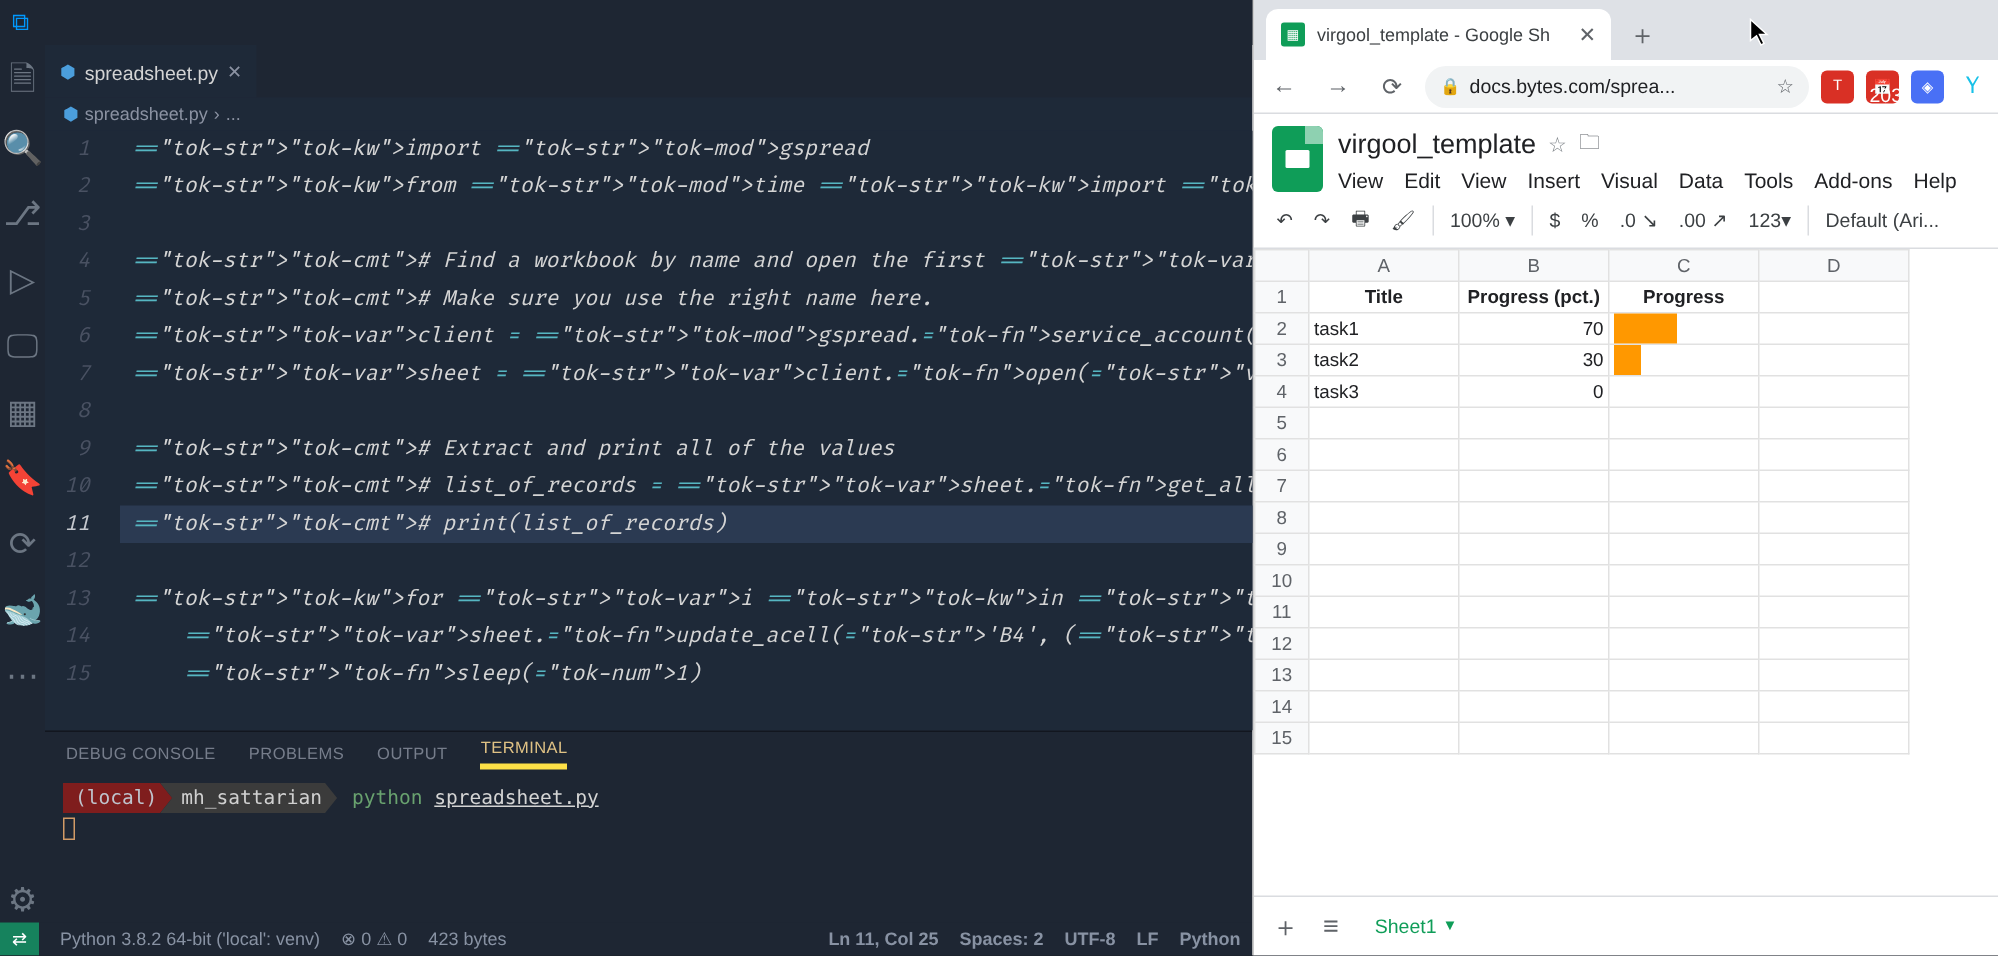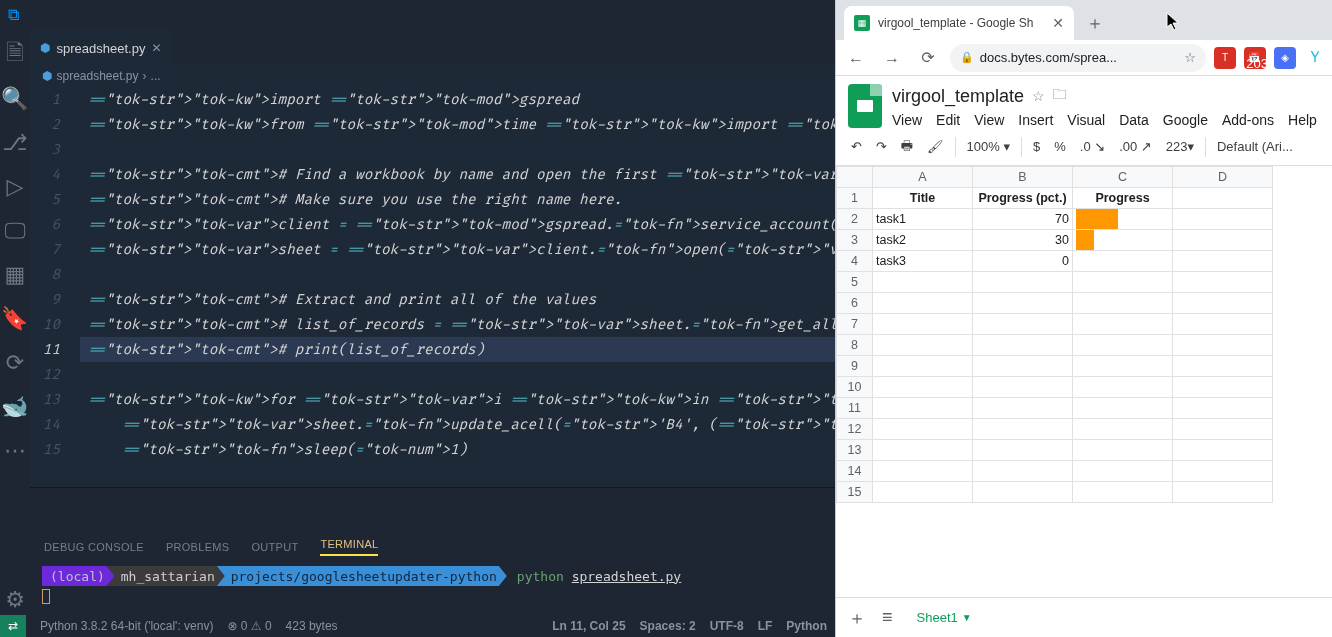--- a/index.html
+++ b/index.html
@@ -28,29 +28,29 @@
 
 .code-area { flex: 1; display: flex; font-family: 'Fira Code','Consolas',monospace; font-size: 14px; line-height: 25px; overflow: hidden; font-style: italic; }
 .gutter { width: 50px; text-align: right; padding-right: 20px; color: #495162; background: #1e2938; user-select: none; }
 .gutter div.current { color: #c5c8ce; }
 .code { flex: 1; color: #d4d4d4; white-space: pre; background: #1e2938; position: relative; }
 .code .line { padding-left: 8px; height: 25px; }
 .code .line.hl { background: #2b3a52; }
 .tok-op { color: #56b6c2; }
 
 .panel { height: 128px; border-top: 1px solid #12161f; background: #1e2633; display: flex; flex-direction: column; }
-.panel-tabs { height: 30px; display: flex; align-items: center; padding: 0 14px; gap: 22px; font-size: 11px; color: #767d8b; margin-top: 44px; }
+.panel-tabs { height: 30px; display: flex; align-items: center; padding: 0 14px; gap: 22px; font-size: 11px; color: #767d8b; }
 .panel-tabs .pt { cursor: pointer; letter-spacing: 0.3px; }
-.panel-tabs .pt.active { color: #e0c285; border-bottom: 2px solid #fde047; padding-bottom: 4px; }
+.panel-tabs .pt.active { color: #e0c285; border-bottom: 4px solid #fde047; padding-bottom: 4px; }
 .panel-tabs .ptspacer { flex: 1; }
 .terminal { flex: 1; padding: 4px 12px; font-family: 'Consolas',monospace; font-size: 13px; color: #d4d4d4; }
 .term-line { display: flex; align-items: center; gap: 0; }
 .seg { padding: 0 10px 0 14px; height: 20px; display: inline-flex; align-items: center; position: relative; clip-path: polygon(0 0, calc(100% - 8px) 0, 100% 50%, calc(100% - 8px) 100%, 0 100%, 8px 50%); margin-left:-8px;}
 .seg.first { clip-path: polygon(0 0, calc(100% - 8px) 0, 100% 50%, calc(100% - 8px) 100%, 0 100%); margin-left:0; padding-left:8px;}
-.seg1 { background: #6d28d9; color: #bfc3cc; }
+.seg1 { background: #7f1d1d; color: #bfc3cc; }
 .seg2 { background: #3b3b3b; color: #d0d0d0; }
 .seg3 { background: #3a8fd9; color: #13253b; }
 .term-cmd { margin-left: 10px; color: #69a26f; }
 .term-arg { color: #d4d4d4; text-decoration: underline; }
 .term-cursor { display: inline-block; width: 8px; height: 15px; border: 1px solid #d19a66; margin-top:3px;}
 
 .statusbar { height: 22px; background: #1e2633; display: flex; align-items: center; color: #8892a3; font-size: 12px; padding: 0 8px; gap: 16px; }
 .statusbar .sb-left { display: flex; align-items: center; gap: 14px; }
 .statusbar .sb-right { margin-left: auto; display: flex; align-items: center; gap: 14px; font-weight: bold; }
 .statusbar .remote { background: #16825d; color: #fff; padding: 0 8px; height: 22px; display: flex; align-items: center; margin-left: -8px; }
@@ -172,21 +172,20 @@
           <span class="pt">PROBLEMS</span>
           <span class="pt">OUTPUT</span>
           <span class="pt active">TERMINAL</span>
           <span class="ptspacer"></span>
 
         </div>
         <div class="terminal">
           <div class="term-line">
             <span class="seg seg1 first">(local)</span>
             <span class="seg seg2">mh_sattarian</span>
-            <span class="seg seg3">projects/googlesheetupdater-python</span>
             <span class="term-cmd">python</span>
             <span>&nbsp;</span>
             <span class="term-arg">spreadsheet.py</span>
           </div>
           <div class="term-cursor"></div>
         </div>
       </div>
     </div>
   </div>
   <div class="statusbar">
@@ -242,39 +241,39 @@
           <span class="doc-star">☆</span>
           <span class="doc-move">🗀</span>
         </div>
         <div class="menus">
           <span>View</span>
           <span>Edit</span>
           <span>View</span>
           <span>Insert</span>
           <span>Visual</span>
           <span>Data</span>
-          <span>Google</span>
+          <span>Tools</span>
           <span>Add-ons</span>
           <span>Help</span>
         </div>
       </div>
     </div>
     <div class="toolbar">
       <span class="tb">↶</span>
       <span class="tb">↷</span>
       <span class="tb">🖶</span>
       <span class="tb">🖌</span>
       <span class="sep"></span>
       <span class="tb"><span>100%</span> ▾</span>
       <span class="sep"></span>
       <span class="tb">$</span>
       <span class="tb">%</span>
       <span class="tb">.0&nbsp;↘</span>
       <span class="tb">.00&nbsp;↗</span>
-      <span class="tb"><span>223</span>▾</span>
+      <span class="tb"><span>123</span>▾</span>
       <span class="sep"></span>
       <span class="tb"><span>Default (Ari...</span></span>
     </div>
 
     <div class="grid">
       <table class="sheet" id="sheet-table">
           <tbody>
             <tr>
               <th class="corner"></th>
               <th class="col">A</th>

